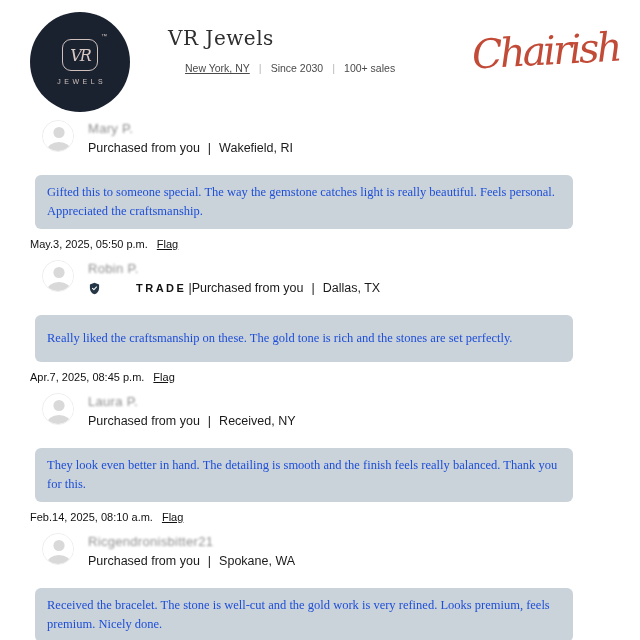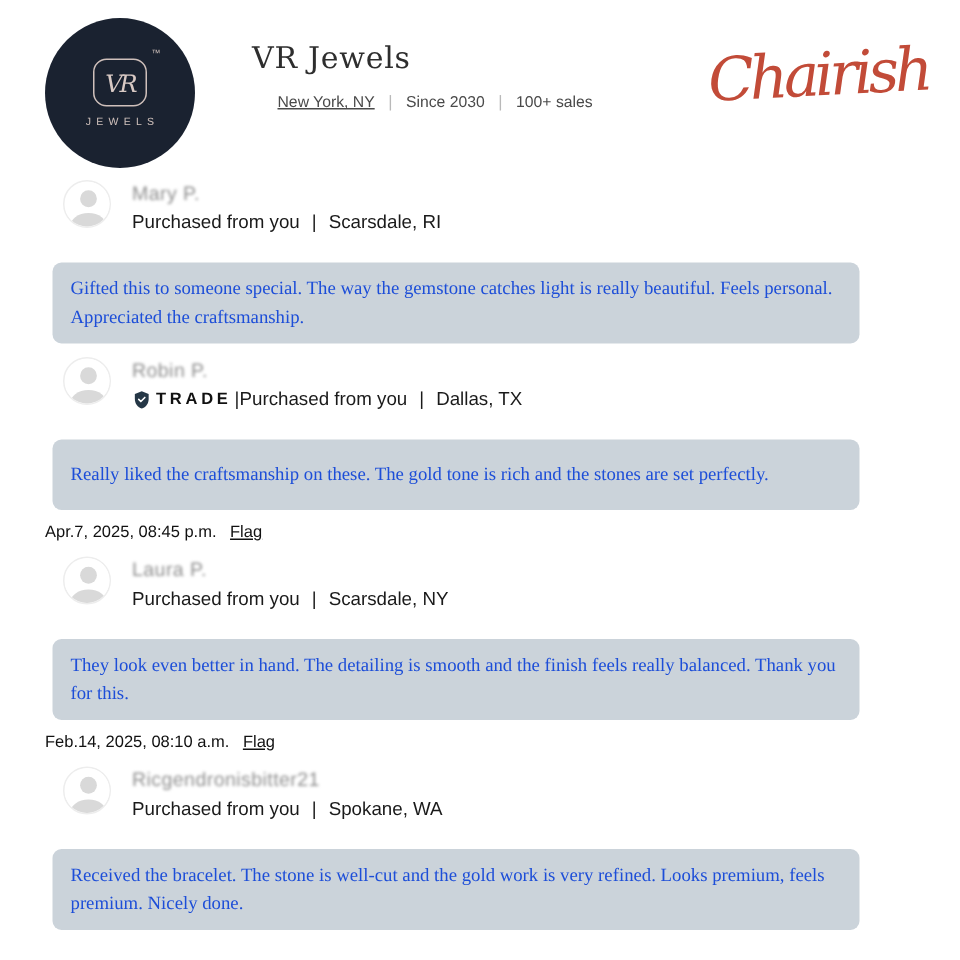--- a/index.html
+++ b/index.html
@@ -53,21 +53,21 @@
   .review-header { display: flex; margin-left: 12px; }
   .avatar {
     width: 32px; height: 32px; border-radius: 50%; overflow: hidden;
     border: 1px solid #ededed; flex: 0 0 auto; background: #ffffff;
   }
   .avatar svg { display: block; }
   .review-meta { margin-left: 14px; padding-top: 1px; }
   .reviewer-name { font-size: 13px; color: #8f8f8f; filter: blur(1.1px); letter-spacing: 0.3px; }
   .review-info { margin-top: 5px; font-size: 12.5px; color: #1a1a1a; display: flex; align-items: center; }
   .info-sep { margin: 0 8px; color: #1a1a1a; }
-  .trade-badge { display: inline-flex; align-items: center; margin-right: 2px; }
+  .trade-badge { display: inline-flex; align-items: center; margin-right: 2px; gap: 32px; }
   .trade-badge svg { margin-right: 3px; }
   .trade-label { font-size: 11px; font-weight: bold; letter-spacing: 2.5px; color: #111111; }
 
   .review-comment {
     margin: 20px 0 9px 5px; background: #cbd3da; border-radius: 6px;
     padding: 8px 12px; min-height: 47px; display: flex; align-items: center;
     font-size: 12.5px; line-height: 1.52; color: #1d4ed8; font-family: Liberation Serif, serif;
   }
   .review-footer { font-size: 11px; color: #111111; margin-bottom: 10px; }
   .flag-link { color: #111111; text-decoration: underline; cursor: pointer; margin-left: 9px; }
@@ -110,25 +110,28 @@
           <circle cx="16" cy="11.5" r="5.6" fill="#d9d9d9"></circle>
           <path d="M3.5 30.5 a12.5 9.5 0 0 1 25 0 z" fill="#d9d9d9"></path>
         </svg>
       </span>
       <div class="review-meta">
         <div class="reviewer-name">Mary P.</div>
         <div class="review-info">
 
           <span>Purchased from you</span>
           <span class="info-sep">|</span>
-          <span>Scarsdale, RI</span>
+          <span>Wakefield, RI</span>
         </div>
       </div>
     </div>
     <div class="review-comment">Gifted this to someone special. The way the gemstone catches light is really beautiful. Feels personal. Appreciated the craftsmanship.</div>
+    <div class="review-footer">
+      <span>May.3, 2025, 05:50 p.m.</span><a class="flag-link">Flag</a>
+    </div>
   </div>
 
   <div class="review">
     <div class="review-header">
       <span class="avatar">
         <svg width="32" height="32" viewBox="0 0 32 32">
           <circle cx="16" cy="16" r="16" fill="#ffffff"></circle>
           <circle cx="16" cy="11.5" r="5.6" fill="#d9d9d9"></circle>
           <path d="M3.5 30.5 a12.5 9.5 0 0 1 25 0 z" fill="#d9d9d9"></path>
         </svg>
@@ -163,21 +166,21 @@
           <circle cx="16" cy="11.5" r="5.6" fill="#d9d9d9"></circle>
           <path d="M3.5 30.5 a12.5 9.5 0 0 1 25 0 z" fill="#d9d9d9"></path>
         </svg>
       </span>
       <div class="review-meta">
         <div class="reviewer-name">Laura P.</div>
         <div class="review-info">
 
           <span>Purchased from you</span>
           <span class="info-sep">|</span>
-          <span>Scarsdale, NY</span>
+          <span>Received, NY</span>
         </div>
       </div>
     </div>
     <div class="review-comment">They look even better in hand. The detailing is smooth and the finish feels really balanced. Thank you for this.</div>
     <div class="review-footer">
       <span>Feb.14, 2025, 08:10 a.m.</span><a class="flag-link">Flag</a>
     </div>
   </div>
 
   <div class="review">

